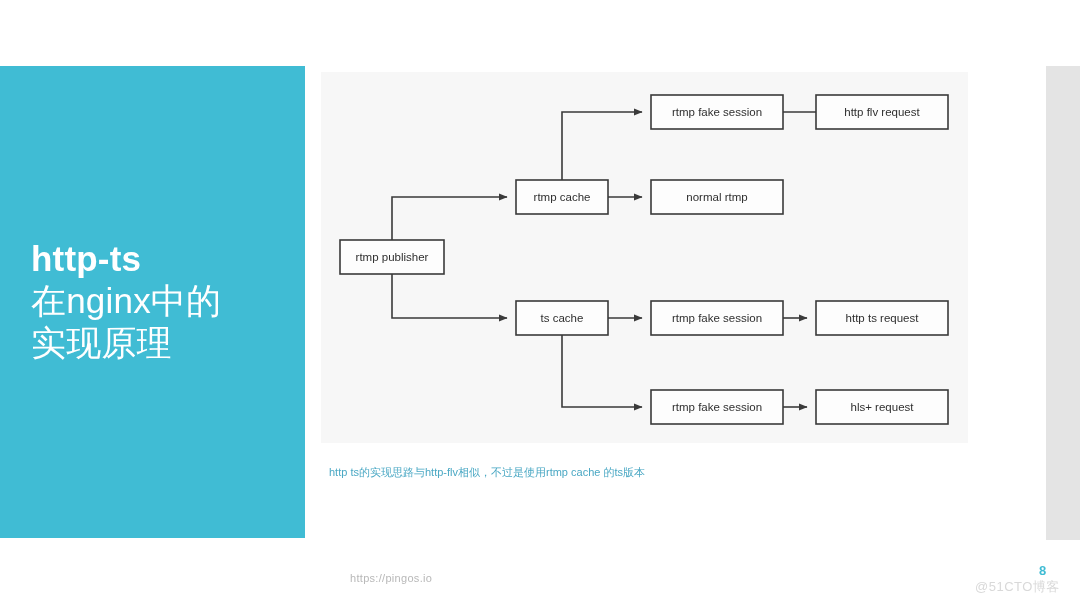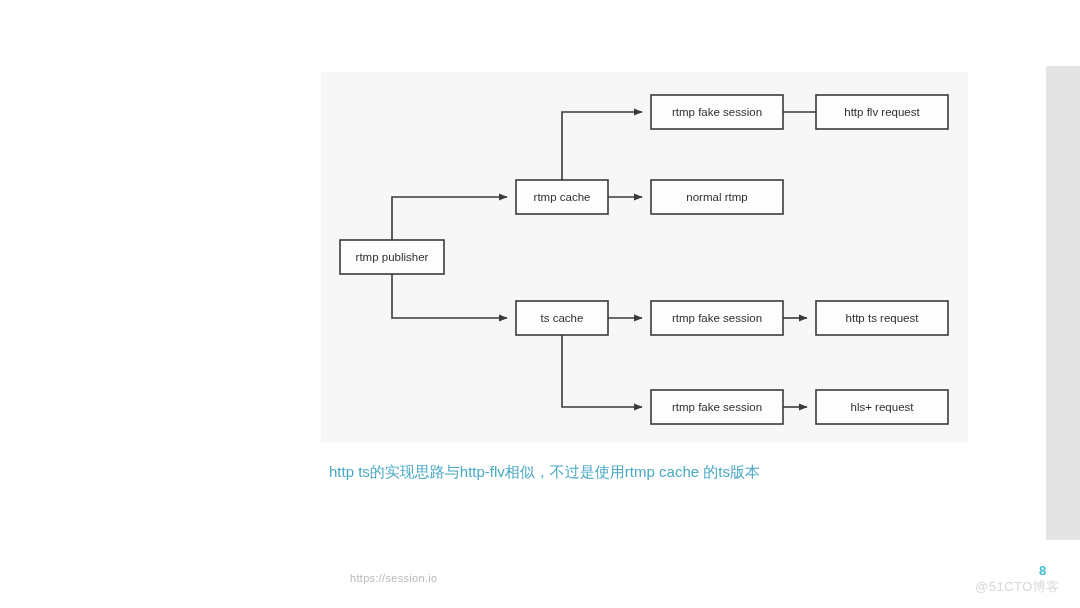--- a/index.html
+++ b/index.html
@@ -97,21 +97,21 @@
     fill: #3a3a3a;
   }
 
   
   .caption {
     position: absolute;
     left: 329px;
     top: 459px;
     width: 640px;
     color: #4aa8c4;
-    font-size: 15px;
+    font-size: 11px;
     line-height: 26px;
     white-space: nowrap;
   }
 
   
   .footer-url {
     position: absolute;
     left: 350px;
     top: 572px;
     color: #b8b8b8;
@@ -134,20 +134,27 @@
     font-size: 13px;
     letter-spacing: 0.5px;
     white-space: nowrap;
   }
 </style>
 </head>
 <body>
 
 <div class="slide">
 
+  <div class="title-panel">
+    <div class="title-block">
+      <span class="title-line">http-ts</span>
+      <span class="title-line cn">在nginx中的</span>
+      <span class="title-line cn">实现原理</span>
+    </div>
+  </div>
 
   <div class="right-strip"></div>
 
   <div class="diagram-panel">
     <svg class="diagram-svg" viewBox="0 0 647 371">
       <defs>
         <marker id="ah" markerWidth="9" markerHeight="9" refX="8.4" refY="3.6" orient="auto" markerUnits="userSpaceOnUse">
           <path d="M0,0 L9,3.6 L0,7.2 z" class="arrowhead"></path>
         </marker>
       </defs>
@@ -208,17 +215,17 @@
       </g>
       <g>
         <rect class="node-rect" x="495" y="318" width="132" height="34"></rect>
         <text class="node-label" x="561" y="336">hls+ request</text>
       </g>
     </svg>
   </div>
 
   <div class="caption">http ts的实现思路与http-flv相似，不过是使用rtmp cache 的ts版本</div>
 
-  <div class="footer-url">https://session.io</div>
+  <div class="footer-url">https://pingos.io</div>
   <div class="page-number">8</div>
   <div class="watermark">@51CTO博客</div>
 
 </div>
 
 </body></html>

